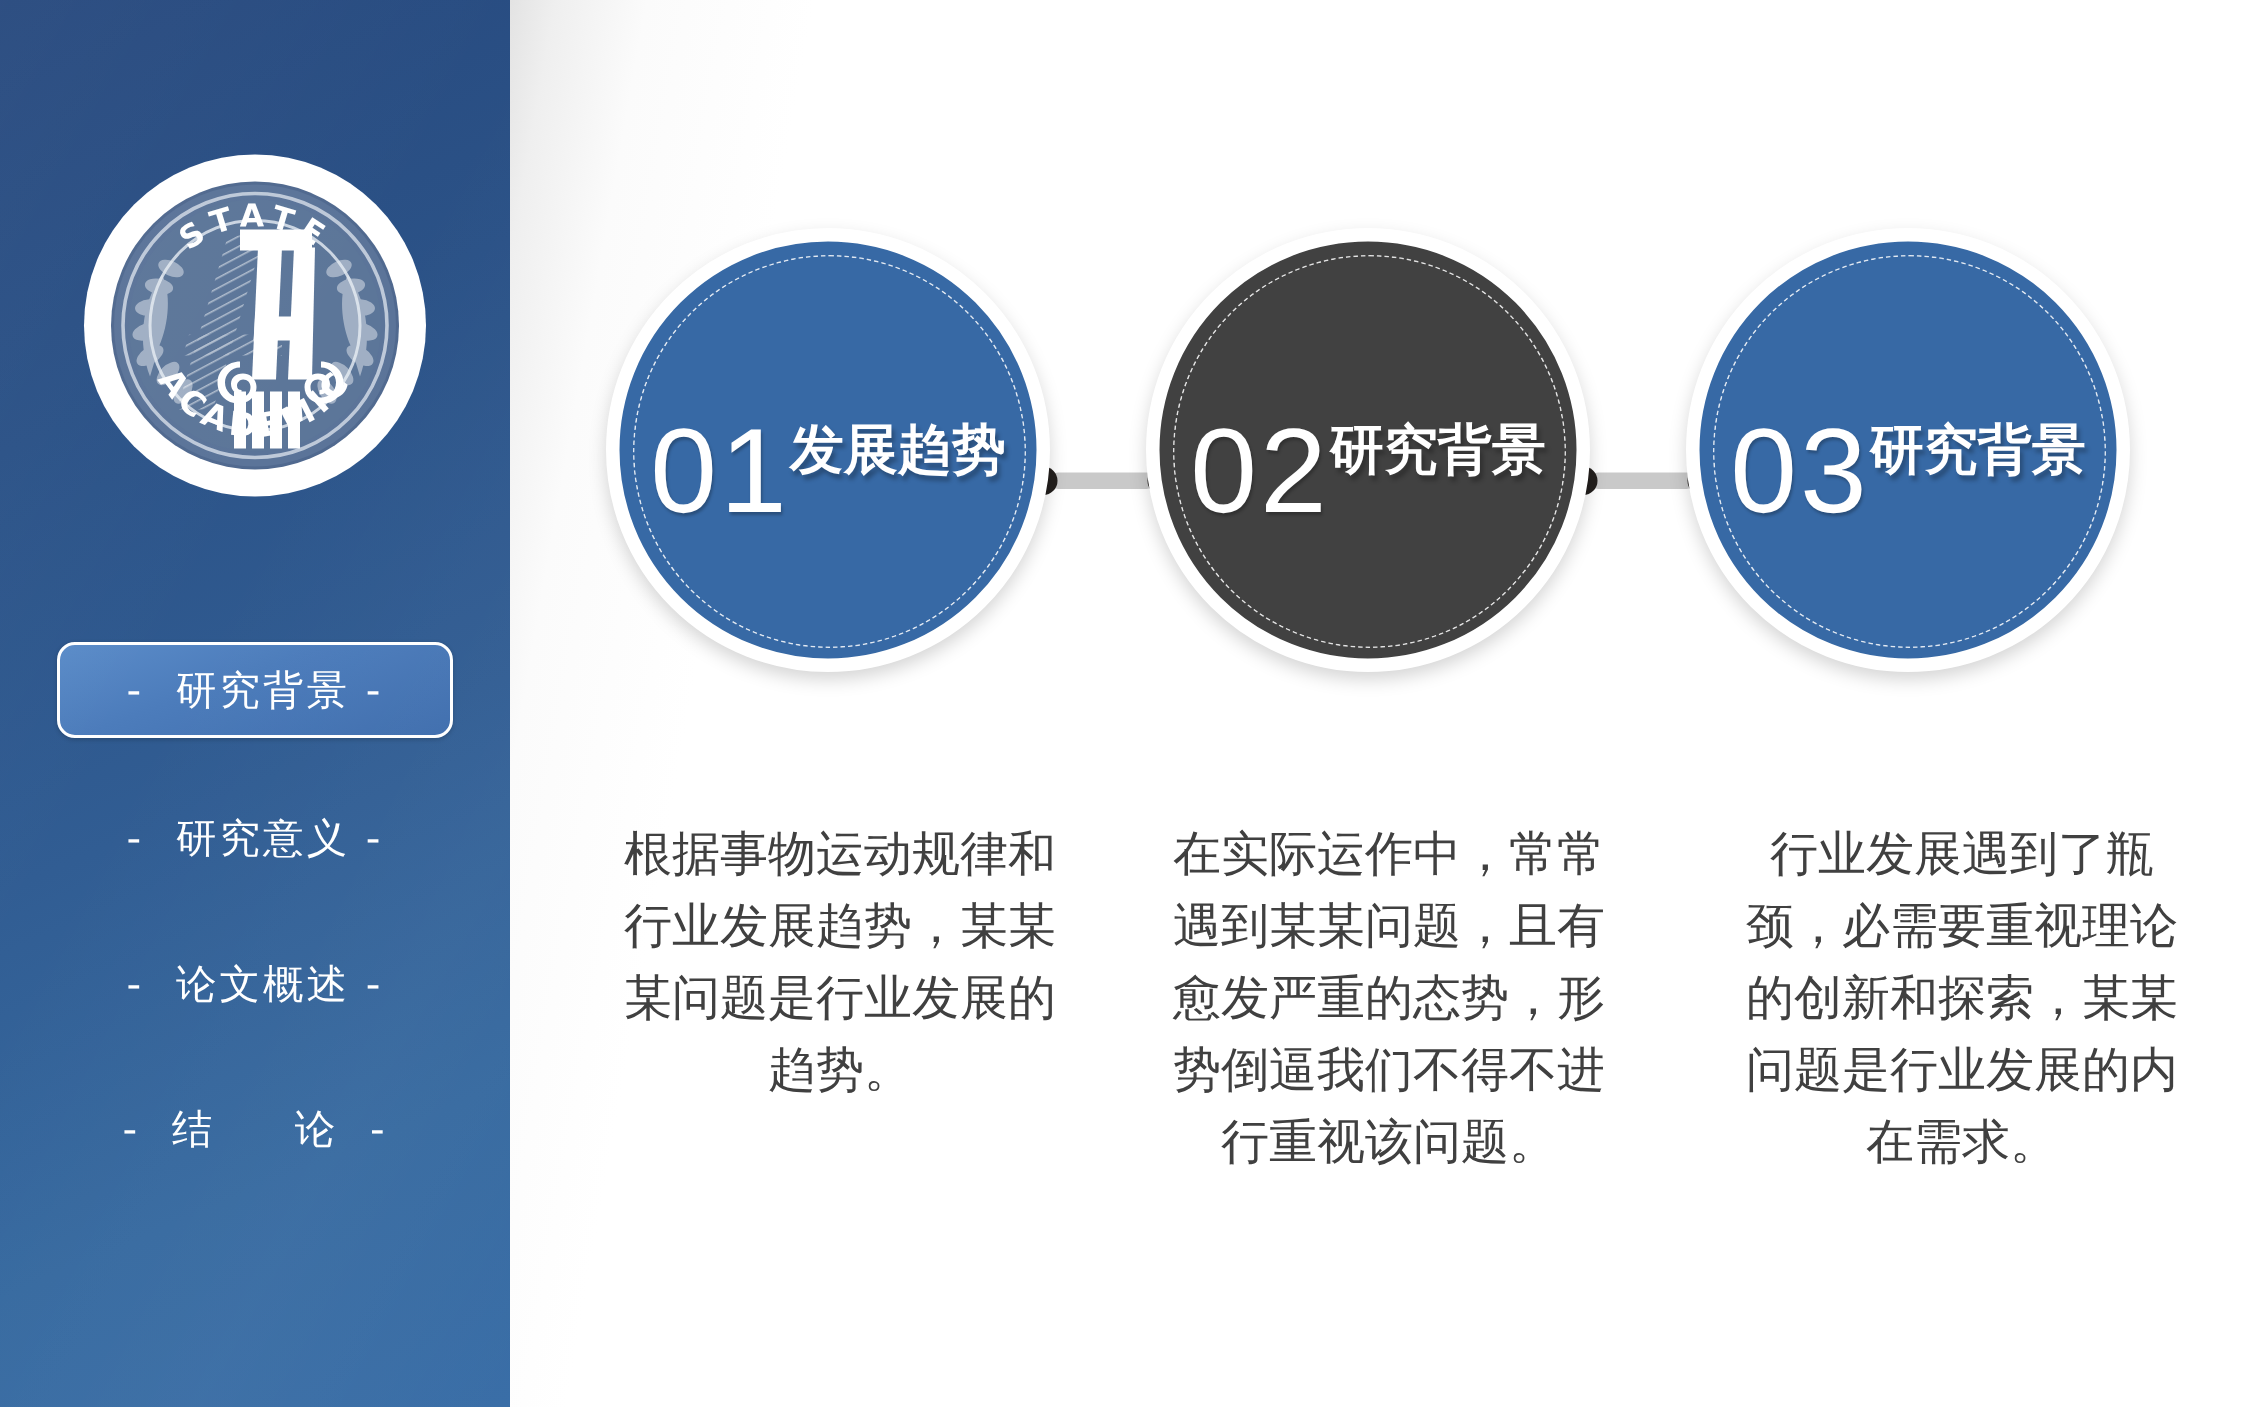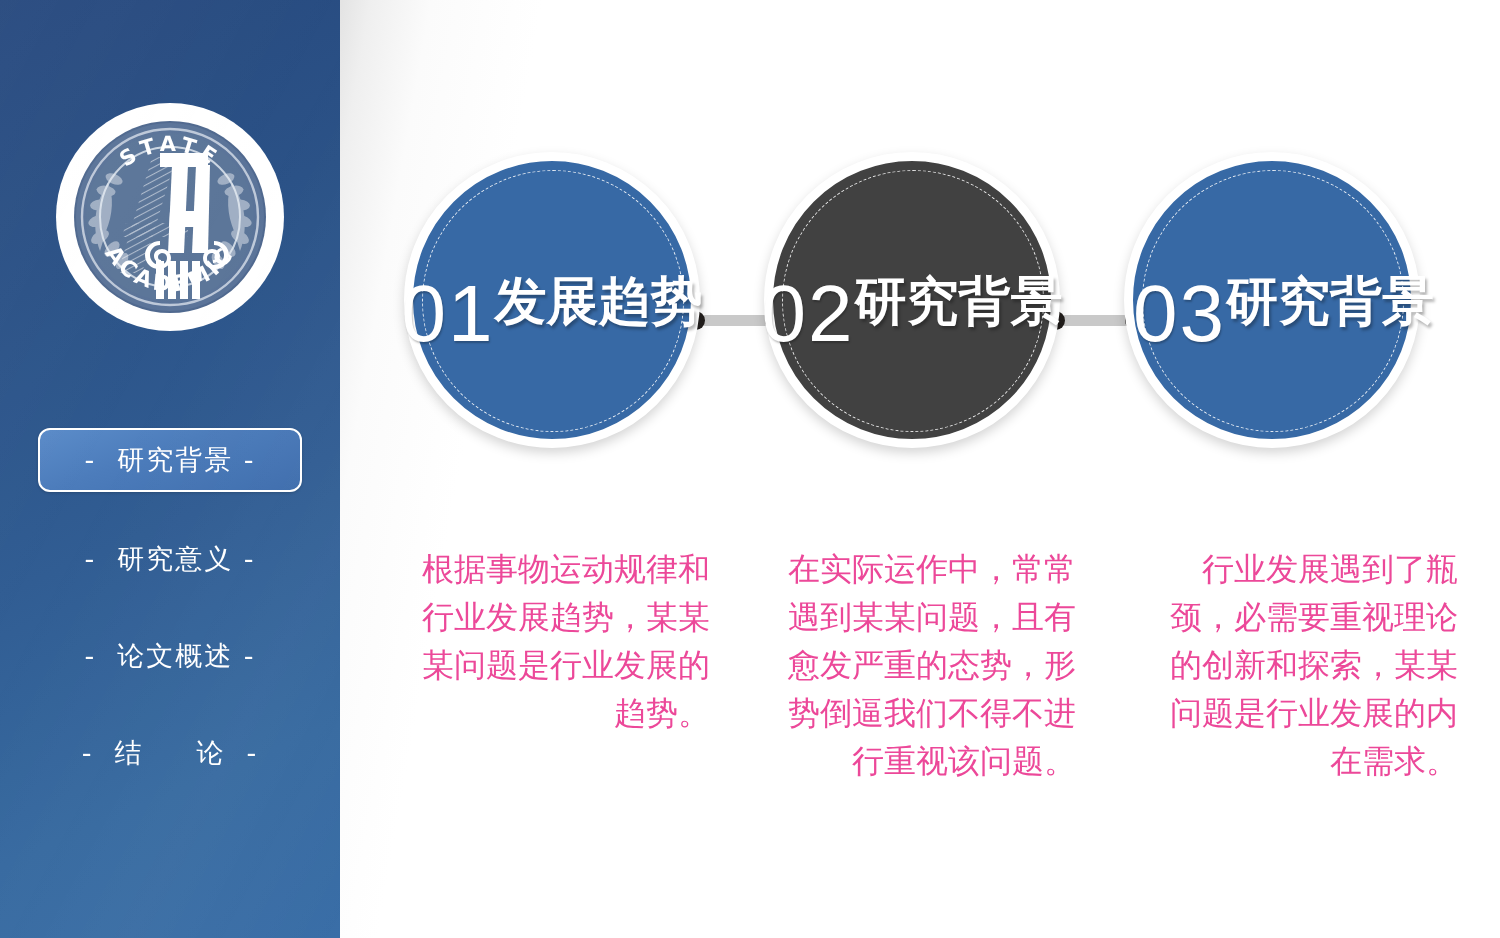--- a/index.html
+++ b/index.html
@@ -116,33 +116,33 @@
   .circle .num {
     font-size: 80px;
     line-height: 0.95;
     font-weight: 300;
     font-family: "Liberation Sans", "DejaVu Sans", sans-serif;
     letter-spacing: 2px;
     text-shadow: 1px 2px 2px rgba(0,0,0,0.25);
     margin-top: 28px;
   }
   .circle .ttl {
-    font-size: 52px;
+    font-size: 36px;
     line-height: 1.05;
     font-weight: 700;
     font-family: "DejaVu Sans", "Liberation Sans", sans-serif;
     letter-spacing: 0px;
     text-shadow: 2px 3px 3px rgba(0,0,0,0.28);
     margin-top: 2px;
     white-space: nowrap;
   }
 
   #c1 { left: 404px; top: 152px; }
   #c2 { left: 764px; top: 152px; text-align: center; }
-  #c3 { left: 1124px; top: 152px; justify-content: space-between; }
+  #c3 { left: 1124px; top: 152px; }
 
   
   .connector {
     position: absolute;
     top: 311px;
     height: 18px;
   }
   .connector .bar {
     position: absolute;
     left: 8px; right: 8px; top: 4px;
@@ -160,26 +160,26 @@
   .connector .dot.l { left: -6px; }
   .connector .dot.r { right: -6px; }
   #conn1 { left: 692px; width: 86px; }
   #conn2 { left: 1052px; width: 86px; }
 
   
   .para {
     position: absolute;
     top: 545px;
     width: 300px;
-    color: #ec4899;
+    color: #404040;
     font-size: 32px;
     line-height: 48px;
     font-family: "DejaVu Sans", "Liberation Sans", sans-serif;
     letter-spacing: 0px;
-    text-align: right;
+    text-align: center;
   }
   #p1 { left: 410px; }
   #p2 { left: 776px; }
   #p3 { left: 1158px; }
 </style>
 </head>
 <body>
 
 <div id="slide">
 

